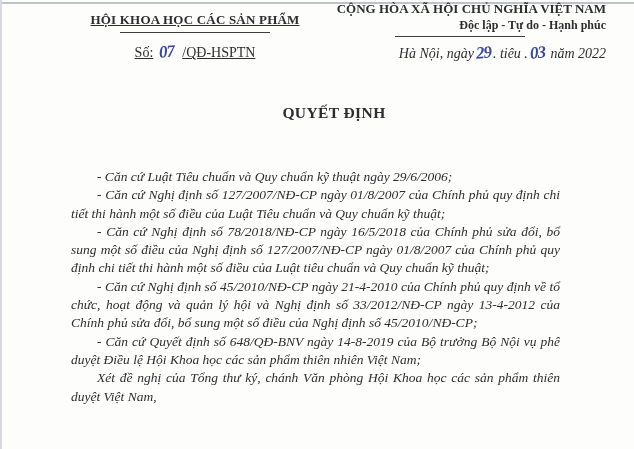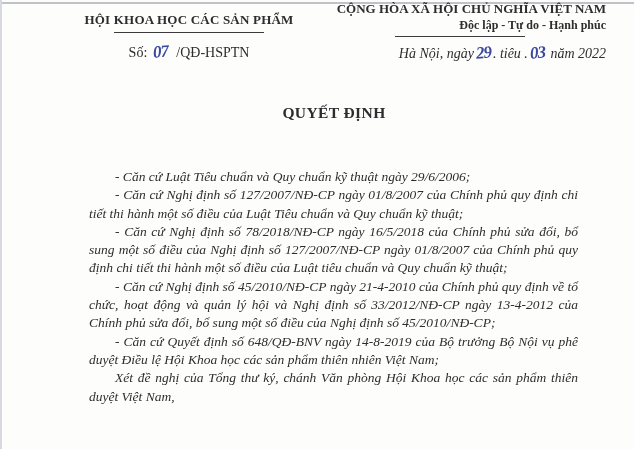--- a/index.html
+++ b/index.html
@@ -8,21 +8,21 @@
     width:634px;height:449px;
     background:#fdfdfc;
     font-family:"Liberation Serif","DejaVu Serif",serif;
     color:#2d2d2f;
     overflow:hidden;
   }
   .scan-top{position:absolute;top:2px;left:0;width:634px;height:2px;background:#bfc3c9;}
   .scan-left{position:absolute;top:0;left:0;width:2px;height:449px;background:#d6d9dd;}
 
   
-  .hdr-left{position:absolute;top:12px;left:42px;width:294px;text-align:center;}
+  .hdr-left{position:absolute;top:12px;left:48px;width:294px;text-align:center;text-decoration:underline;}
   .hdr-right{position:absolute;top:1px;left:314px;width:292px;text-align:right;}
   .org-name{font-weight:bold;font-size:13px;line-height:16px;letter-spacing:.2px;}
   .nat-line1{font-weight:bold;font-size:13px;line-height:16px;}
   .nat-line2{font-weight:bold;font-size:12px;line-height:17px;}
   .rule{height:0;border-top:1.5px solid #3c3c3e;margin:4px auto 0;}
   .rule-left{width:150px;}
   .rule-right{width:130px;margin-top:2px;}
   .doc-number{margin-top:10px;font-size:14px;}
   .date-line{margin-top:7px;font-style:italic;font-size:14px;white-space:nowrap;}
   .hw{
@@ -43,21 +43,21 @@
     position:absolute;top:104px;left:89px;width:490px;
     text-align:center;font-weight:bold;font-size:15.5px;letter-spacing:.4px;
   }
   .subtitle{
     position:absolute;top:132px;left:80px;width:508px;
     text-align:center;font-weight:bold;font-size:14px;
   }
 
   
   .body{
-    position:absolute;top:168px;left:89px;width:489px;
+    position:absolute;top:168px;left:71px;width:489px;
     font-style:italic;font-size:13.5px;line-height:18.3px;
     text-align:justify;
     font-family:Liberation Serif, serif;
   }
   .body p{margin:0;text-indent:26px;}
 </style>
 </head>
 <body>
 
 <div class="page">

